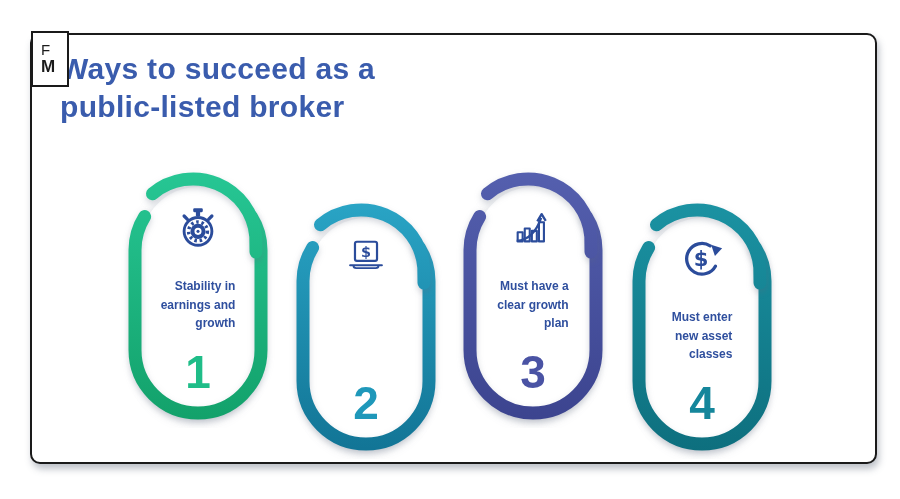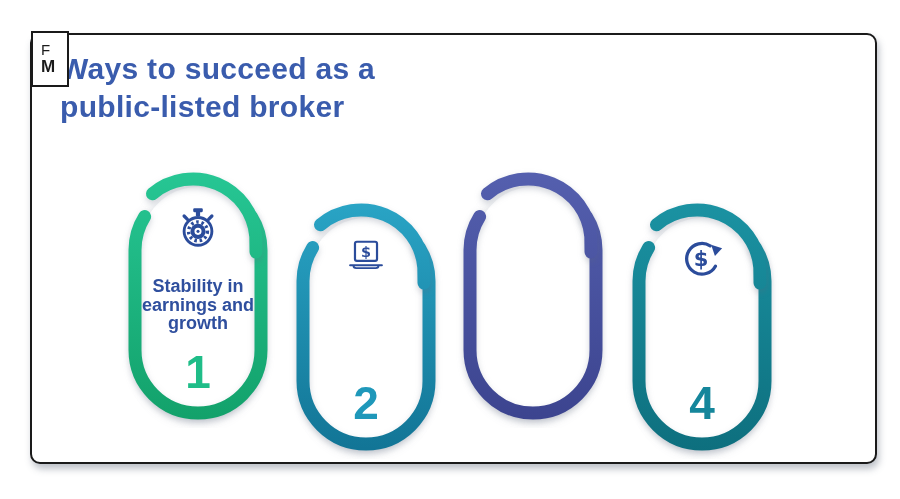--- a/index.html
+++ b/index.html
@@ -22,22 +22,22 @@
   .cap3{left:453px;top:166px;}
   .cap4{left:622px;top:197px;}
   .cap-svg{position:absolute;left:0;top:0;width:160px;height:262px;}
   .pill{fill:#ffffff;filter:drop-shadow(0 5px 7px rgba(95,105,125,.38));}
   .ring-u,.ring-hood{fill:none;stroke-width:13;stroke-linecap:round;
         filter:drop-shadow(0 3px 3px rgba(95,105,125,.28));}
   .cap-content{position:absolute;left:20px;top:0;width:120px;height:262px;}
   .cap-icon{position:absolute;left:0;top:36px;width:120px;height:52px;
             display:flex;align-items:center;justify-content:center;}
   .cap-label{position:absolute;left:-4px;top:96px;width:128px;height:86px;
-             display:flex;align-items:center;justify-content:center;text-align:center;
-             font-size:18px;line-height:18.5px;font-weight:700;color:var(--label,#2f4f9e);
+             display:flex;align-items:center;justify-content:center;text-align:right;
+             font-size:12px;line-height:18.5px;font-weight:700;color:var(--label,#2f4f9e);
              white-space:pre-line;}
   .cap-number{position:absolute;left:0;top:182px;width:120px;text-align:center;
               font-size:46px;line-height:48px;font-weight:700;}
 </style>
 </head>
 <body>
 
 <div class="stage">
   <div class="frame"></div>
 
@@ -111,20 +111,36 @@
       <defs>
         <linearGradient id="grad2" x1="0" y1="0" x2="0" y2="262" gradientUnits="userSpaceOnUse">
           <stop offset="0" stop-color="#5560af"></stop>
           <stop offset="1" stop-color="#3b438e"></stop>
         </linearGradient>
       </defs>
       <rect class="pill" x="23" y="21" width="114" height="226" rx="57"></rect>
       <path class="ring-u" stroke="url(#grad2)" d="M 26.6 50.6 A 63 63 0 0 0 17 84 L 17 184 A 63 63 0 0 0 143 184 L 143 84 A 63 63 0 0 0 133.4 50.6"></path>
       <path class="ring-hood" stroke="url(#grad2)" d="M 34.5 27.7 A 63 63 0 0 1 137.8 70.5 L 138 86"></path>
     </svg>
+    <div class="cap-content">
+      <div class="cap-icon">
+        <svg viewBox="0 0 48 48" width="46" height="46" fill="none" stroke="var(--icon)" stroke-linejoin="round">
+          <rect x="8" y="28.5" width="5.2" height="9.5" stroke-width="2.2"></rect>
+          <rect x="15.4" y="24.5" width="5.2" height="13.5" stroke-width="2.2"></rect>
+          <rect x="22.8" y="27" width="5.2" height="11" stroke-width="2.2"></rect>
+          <rect x="30.2" y="18" width="5.2" height="20" stroke-width="2.2"></rect>
+          <path d="M7 37.5 C 17 37, 26 32, 32.5 13.5" stroke-width="2.4"></path>
+          <path d="M28.5 17 L 33 9.5 L 37.3 16.6" stroke-width="2.4"></path>
+        </svg>
+      </div>
+      <div class="cap-label">Must have a
+clear growth
+plan</div>
+      <div class="cap-number" style="color: rgb(74, 83, 164);">3</div>
+    </div>
   </div>
 
   <div class="capsule cap4">
     <svg class="cap-svg" viewBox="0 0 160 262" aria-hidden="true">
       <defs>
         <linearGradient id="grad3" x1="0" y1="0" x2="0" y2="262" gradientUnits="userSpaceOnUse">
           <stop offset="0" stop-color="#1b93a3"></stop>
           <stop offset="1" stop-color="#0d6e7d"></stop>
         </linearGradient>
       </defs>
@@ -133,16 +149,19 @@
       <path class="ring-hood" stroke="url(#grad3)" d="M 34.5 27.7 A 63 63 0 0 1 137.8 70.5 L 138 86"></path>
     </svg>
     <div class="cap-content">
       <div class="cap-icon">
         <svg viewBox="0 0 48 48" width="46" height="46">
           <path d="M 32.5 10.2 A 16 16 0 1 0 38 31.5" fill="none" stroke="var(--icon)" stroke-width="3.4" stroke-linecap="round"></path>
           <polygon points="33.5,9.2 45,12.8 37.5,20.8" fill="var(--icon)"></polygon>
           <text x="23" y="31.5" font-size="22" font-weight="700" fill="var(--icon)" text-anchor="middle" font-family="'DejaVu Sans',sans-serif">$</text>
         </svg>
       </div>
+      <div class="cap-label">Must enter
+new asset
+classes</div>
       <div class="cap-number" style="color: rgb(21, 134, 155);">4</div>
     </div>
   </div>
 </div>
 
 </body></html>

